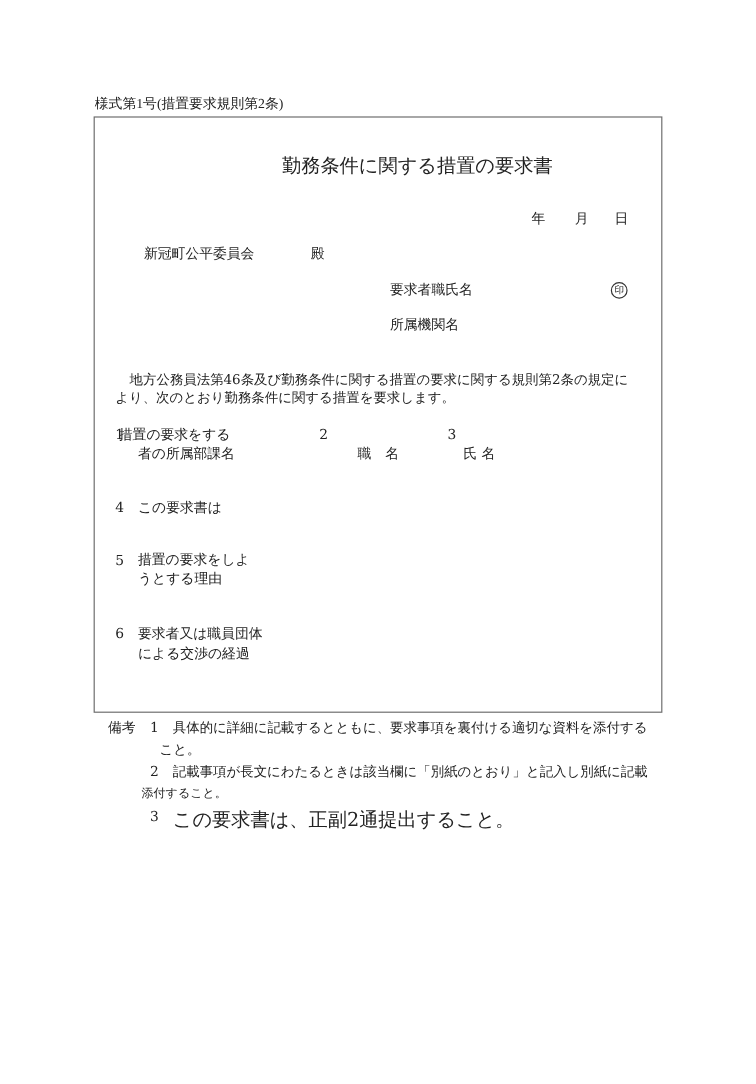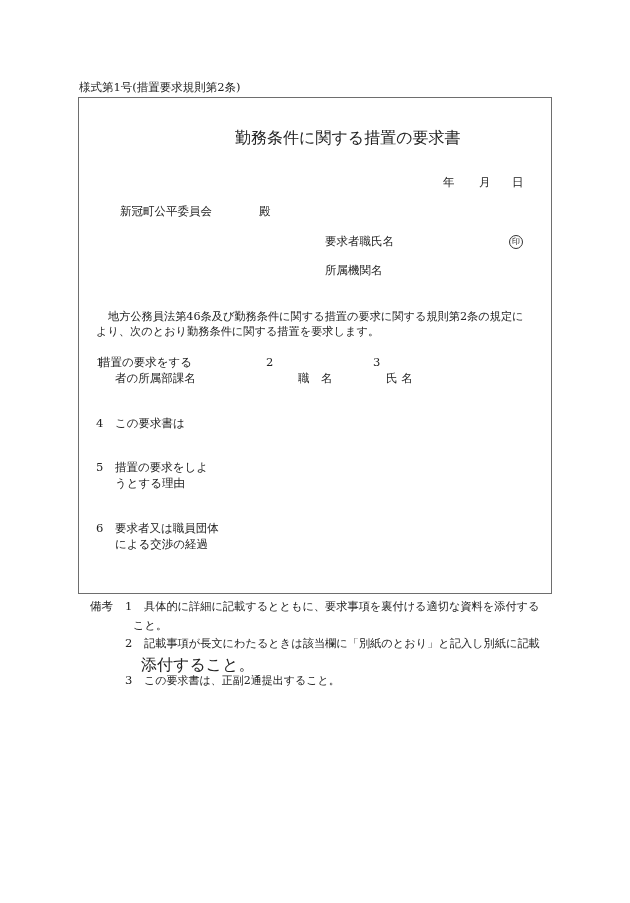--- a/index.html
+++ b/index.html
@@ -7,21 +7,21 @@
       font-family:"DejaVu Serif","Liberation Serif",serif; color:#222; font-size:11.5px; }
     .abs { position:absolute; white-space:nowrap; line-height:1; }
     #form-box { position:absolute; left:78px; top:97px; width:474px; height:497px;
       border:1px solid #6e6e6e; box-sizing:border-box; }
     .seal { display:inline-block; width:12px; height:12px; border:1px solid #333; border-radius:50%;
       font-size:8px; line-height:12px; text-align:center; }
   </style>
 </head>
 <body>
 
-<div class="abs" style="left:79px;top:82px;font-size:11.5px;">様式第1号(措置要求規則第2条)</div>
+<div class="abs" style="left:79px;top:82px;font-size:11.5px;font-family:Liberation Serif, serif;">様式第1号(措置要求規則第2条)</div>
 
 <div id="form-box"></div>
 
 <div class="abs" style="left:235px;top:130px;font-size:16px;">勤務条件に関する措置の要求書</div>
 
 <div>
   <span class="abs" style="left:443px;top:177px;">年</span>
   <span class="abs" style="left:479px;top:177px;">月</span>
   <span class="abs" style="left:512px;top:177px;">日</span>
 </div>
@@ -75,19 +75,19 @@
 <div>
   <span class="abs" style="left:90px;top:601px;">備考</span>
   <div>
     <span class="abs" style="left:125px;top:601px;">1</span>
     <span class="abs" style="left:144px;top:601px;font-size:11.2px;">具体的に詳細に記載するとともに、要求事項を裏付ける適切な資料を添付する</span>
     <span class="abs" style="left:133px;top:620px;font-size:11.2px;font-family:Liberation Serif, serif;">こと。</span>
   </div>
   <div>
     <span class="abs" style="left:125px;top:638px;">2</span>
     <span class="abs" style="left:144px;top:638px;font-size:11.2px;">記載事項が長文にわたるときは該当欄に「別紙のとおり」と記入し別紙に記載</span>
-    <span class="abs" style="left:141px;top:657px;font-size:16px;">添付すること。</span>
+    <span class="abs" style="left:118px;top:657px;font-size:10px;">添付すること。</span>
   </div>
   <div>
     <span class="abs" style="left:125px;top:675px;">3</span>
-    <span class="abs" style="left:144px;top:675px;font-size:11px;">この要求書は、正副2通提出すること。</span>
+    <span class="abs" style="left:144px;top:675px;font-size:16px;">この要求書は、正副2通提出すること。</span>
   </div>
 </div>
 
 </body></html>

